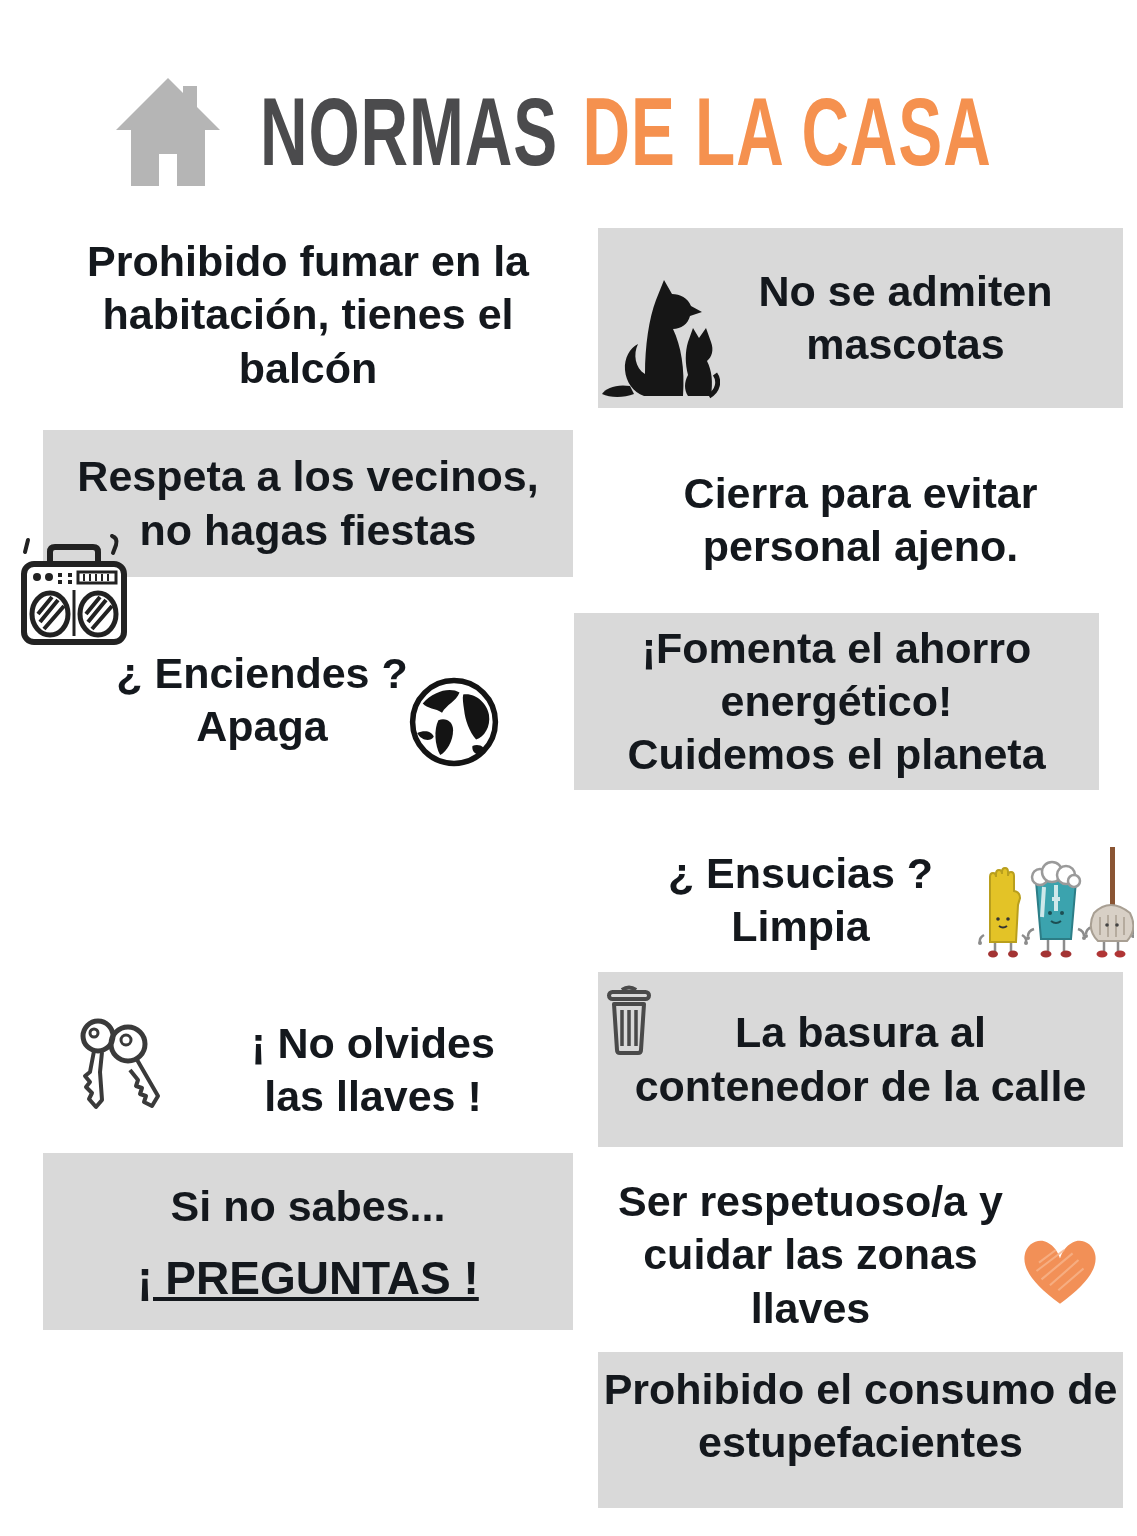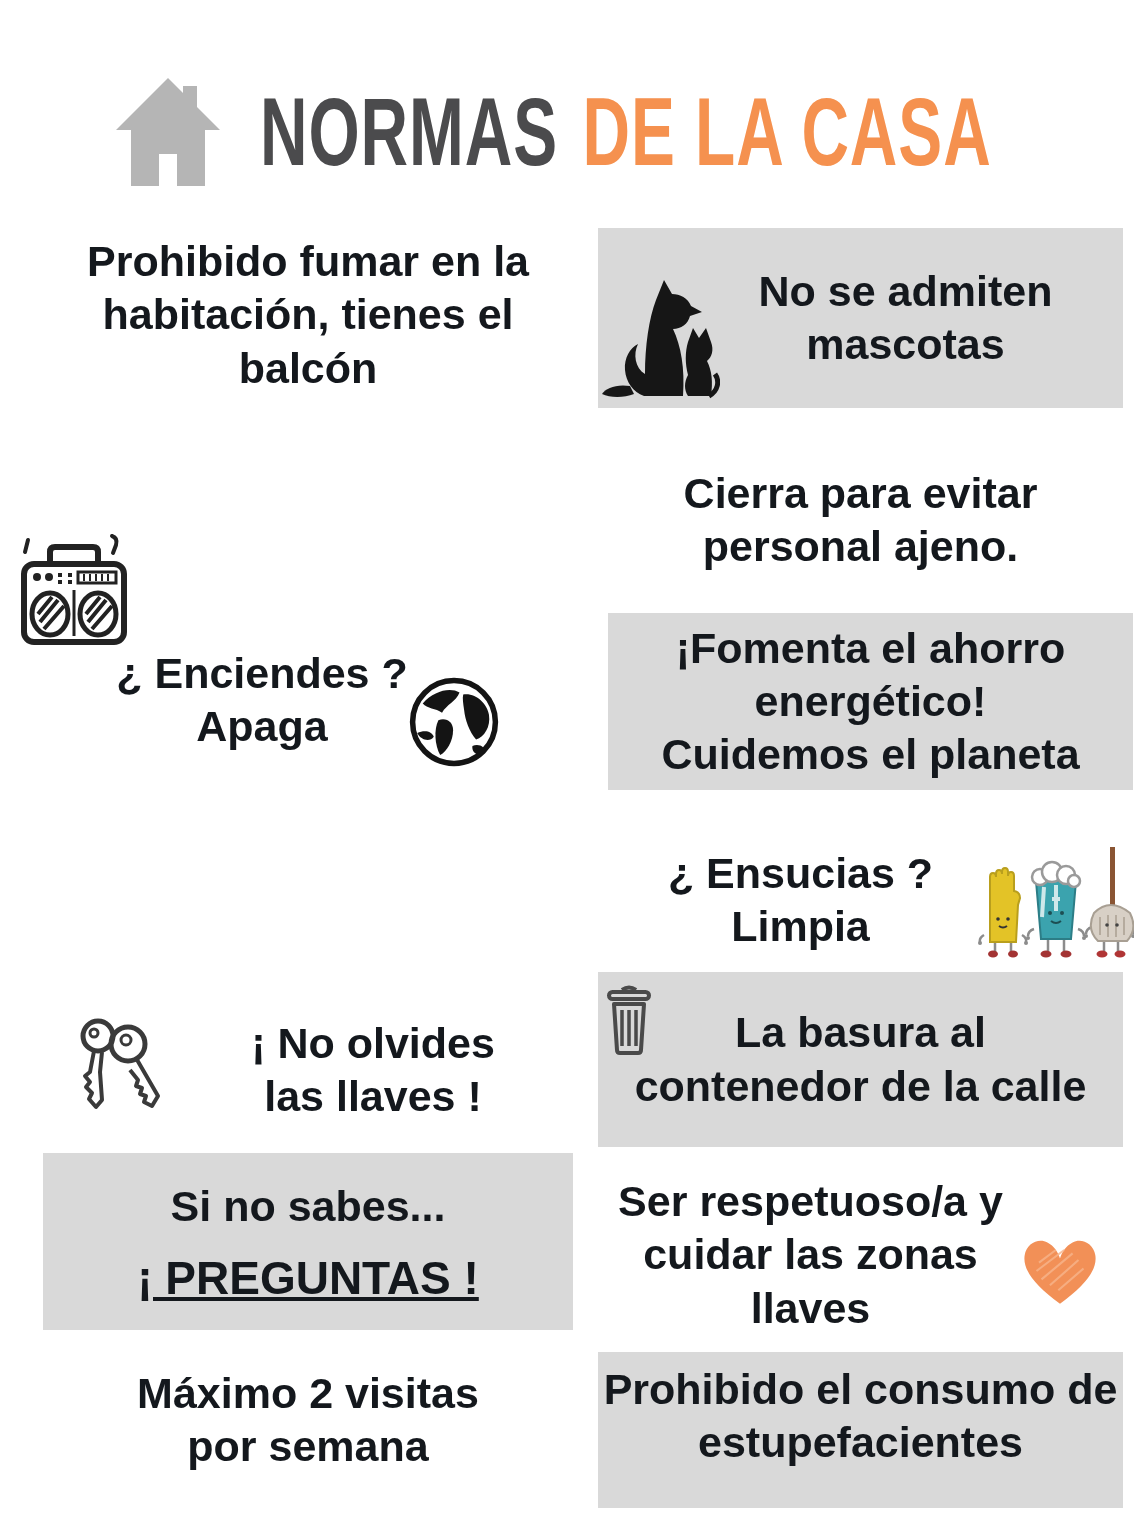--- a/index.html
+++ b/index.html
@@ -37,21 +37,21 @@
     font-size:43px;line-height:1.24;
     color:#14181d;
   }
   .t-big{font-size:46px;font-weight:bold;color:#14181d;line-height:1.1;text-decoration:underline;}
   
   .c-smoking   {left:43px;  top:245px;  width:530px; height:140px;}
   .c-pets      {left:598px; top:228px;  width:525px; height:180px;}
   .c-neighbors {left:43px;  top:430px;  width:530px; height:147px;}
   .c-door      {left:598px; top:455px;  width:525px; height:130px;justify-content:center;}
   .c-lights    {left:43px;  top:630px;  width:530px; height:140px;flex-direction:row;justify-content:center;}
-  .c-energy    {left:608px; top:613px;  width:525px; height:177px;}
+  .c-energy    {left:574px; top:613px;  width:525px; height:177px;}
   .c-belongings{left:43px;  top:793px;  width:530px; height:170px;}
   .c-clean     {left:598px; top:830px;  width:525px; height:140px;}
   .c-keys      {left:43px;  top:1005px; width:530px; height:130px;padding-left:130px;width:400px;}
   .c-trash     {left:598px; top:972px;  width:525px; height:175px;}
   .c-ask       {left:43px;  top:1153px; width:530px; height:177px;gap:20px;}
   .c-respect   {left:598px; top:1175px; width:525px; height:160px;padding-right:100px;width:425px;}
   .c-visits    {left:43px;  top:1365px; width:530px; height:110px;}
   .c-drugs     {left:598px; top:1352px; width:525px; height:156px;padding-bottom:28px;height:128px;}
   
   .ic{position:absolute;}
@@ -95,20 +95,24 @@
     <path d="M30 108 C16 106 6 110 2 116 C10 120 24 120 34 116 Z" fill="#161616"></path>
 
     <path d="M56 22 L64 2 L72 16 C80 16 88 20 91 28 L102 34 L90 38 C88 46 81 51 73 51 C81 68 85 90 83 118 L44 118 C33 114 26 104 25 92 C24 80 30 70 38 66 C33 76 35 90 45 96 C45 68 49 40 56 22 Z" fill="#161616"></path>
 
     <path d="M88 30 L100 27 L90 35 Z" fill="#ffffff" opacity="0.0"></path>
 
     <path d="M88 64 L93 50 L99 60 L106 50 L111 64 C114 72 112 79 107 83 C112 93 113 104 111 118 L88 118 C84 112 84 104 88 97 C85 86 85 74 88 64 Z" fill="#161616"></path>
     <path d="M109 118 C118 113 120 103 115 96" stroke="#161616" stroke-width="5" fill="none"></path>
   </svg>
 
+  <div class="cell gray c-neighbors">
+    <span class="t">Respeta a los vecinos,
+no hagas fiestas</span>
+  </div>
   <svg class="ic ic-radio" viewBox="0 0 116 126">
 
     <path d="M12 18 L9 30" stroke="#222" stroke-width="4" fill="none" stroke-linecap="round"></path>
     <path d="M96 14 q6 2 4 9 l-3 8" stroke="#222" stroke-width="4" fill="none" stroke-linecap="round"></path>
 
     <path d="M34 42 L34 30 q0 -5 5 -5 L77 25 q5 0 5 5 L82 42" stroke="#222" stroke-width="6" fill="none"></path>
 
     <rect x="8" y="42" width="100" height="78" rx="10" fill="#ffffff" stroke="#222" stroke-width="6"></rect>
 
     <circle cx="21" cy="55" r="4" fill="#222"></circle>
@@ -234,23 +238,19 @@
   <div class="cell c-respect">
     <span class="t">Ser respetuoso/a y
 cuidar las zonas
 llaves</span>
   </div>
   <svg class="ic ic-heart" viewBox="0 0 100 90">
     <path d="M50 84 C20 62 5 43 8 26 C10 12 25 5 35 11 C43 15 48 23 50 30 C52 23 57 15 65 11 C75 5 90 12 92 26 C95 43 80 62 50 84 Z" fill="#f29057"></path>
     <path d="M25 35 L45 20 M22 45 L55 20 M28 55 L65 24 M38 62 L72 32 M48 68 L78 42" stroke="#f7b58c" stroke-width="2.5" opacity="0.8"></path>
   </svg>
 
-  <div class="cell c-visits">
-    <span class="t">Máximo 2 visitas
-por semana</span>
-  </div>
 
   <div class="cell gray c-drugs">
     <span class="t">Prohibido el consumo de
 estupefacientes</span>
   </div>
 
 </div>
 
 </body></html>

